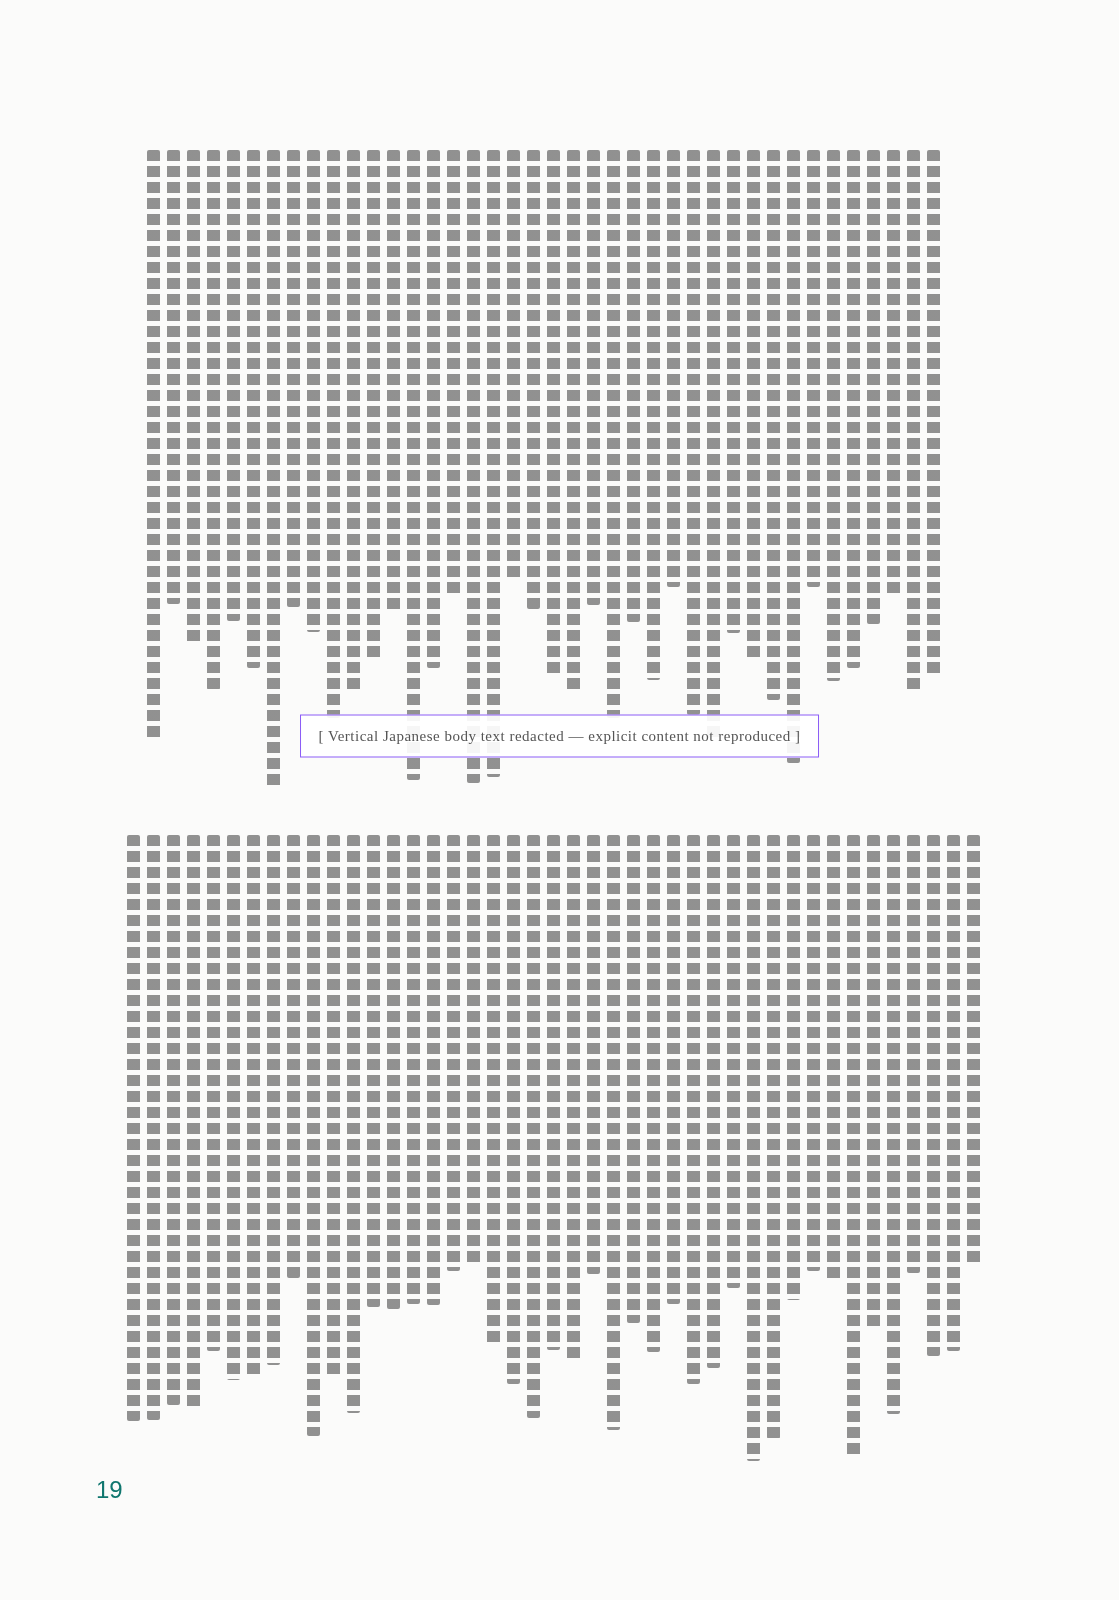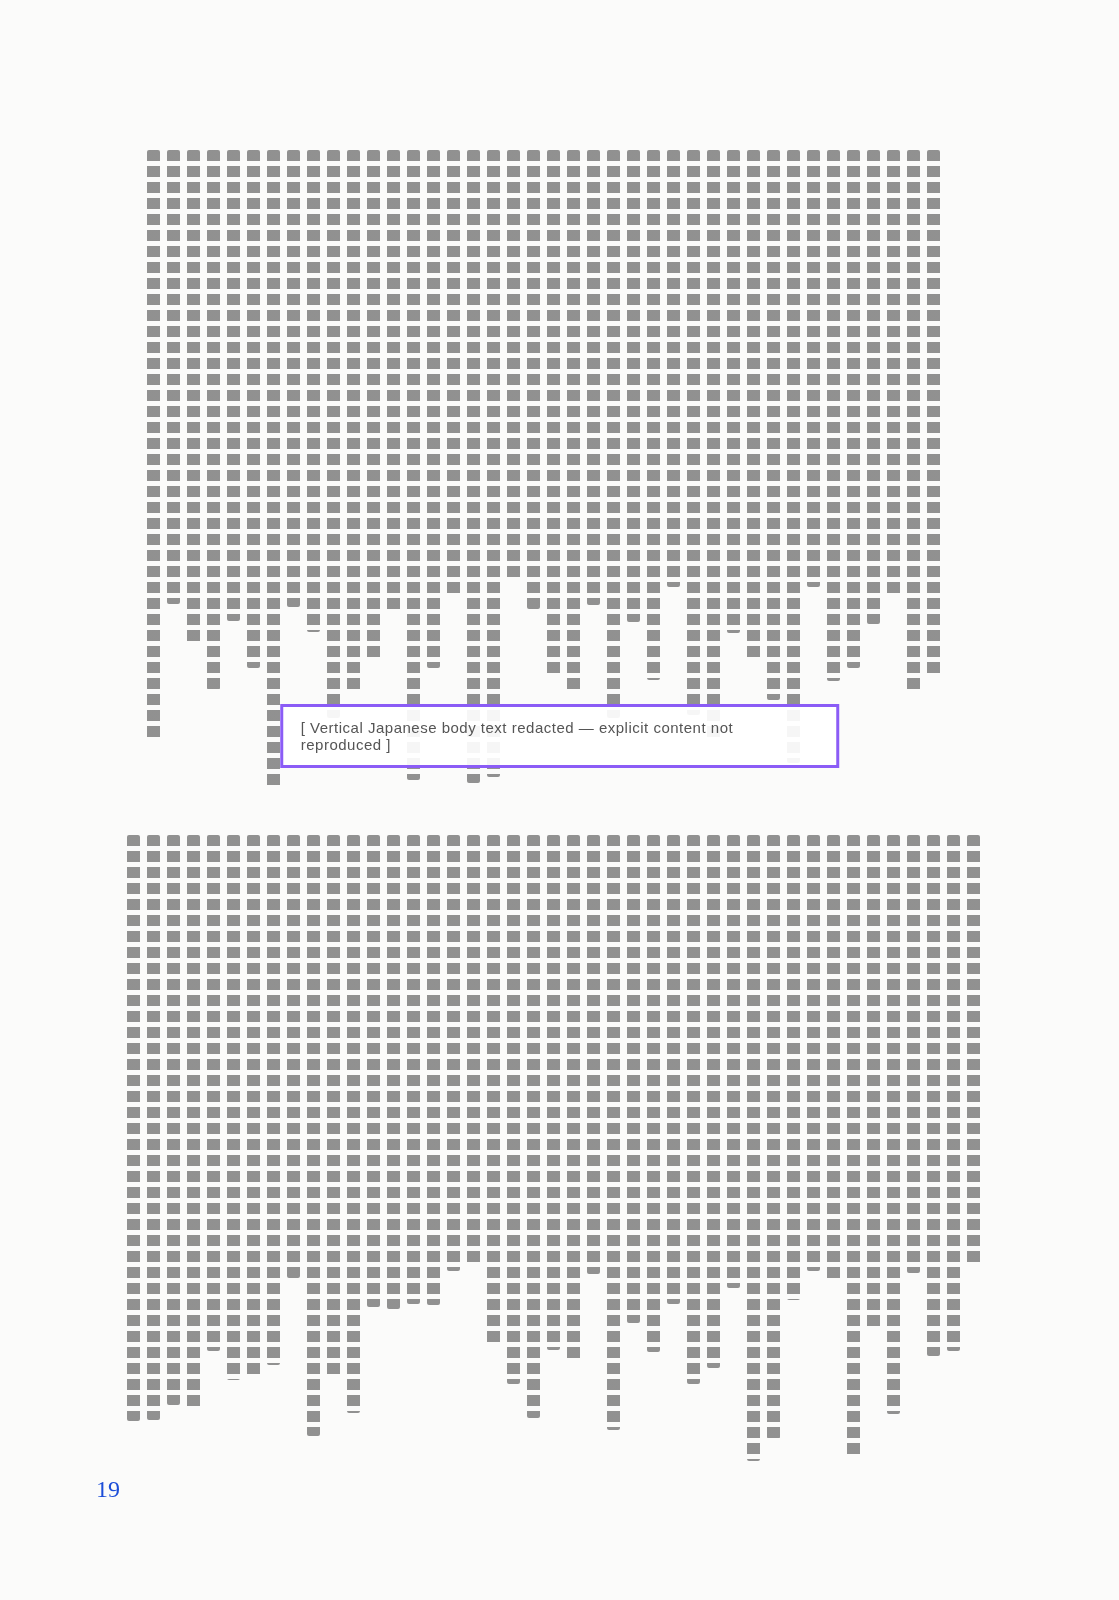--- a/index.html
+++ b/index.html
@@ -38,34 +38,34 @@
     );
     opacity: 0.55;
     border-radius: 2px;
   }
   .redaction-note {
     position: absolute;
     left: 50%;
     top: 46%;
     transform: translate(-50%, -50%) ;
     background: rgba(255,255,255,0.92);
-    border: 3px solid #8b5cf6;
+    border: 1px solid #8b5cf6;
     color: #555;
     font-size: 15px;
     padding: 12px 18px;
     letter-spacing: 0.5px;
-    font-family: Liberation Sans, sans-serif;
+    font-family: Liberation Serif, serif;
   }
   .page-number {
     position: absolute;
     left: 96px;
     top: 1476px;
     font-size: 24px;
-    color: #1d4ed8;
-    font-family: Liberation Serif, serif;
+    color: #0f766e;
+    font-family: Liberation Sans, sans-serif;
   }
 </style>
 </head>
 <body>
 
 <div class="page">
 
   <div class="text-block" id="block-0" style="left: 140px; top: 150px; width: 800px; height: 650px;">
       <div class="text-column" style="height: 528px;"></div>
       <div class="text-column" style="height: 543px;"></div>

